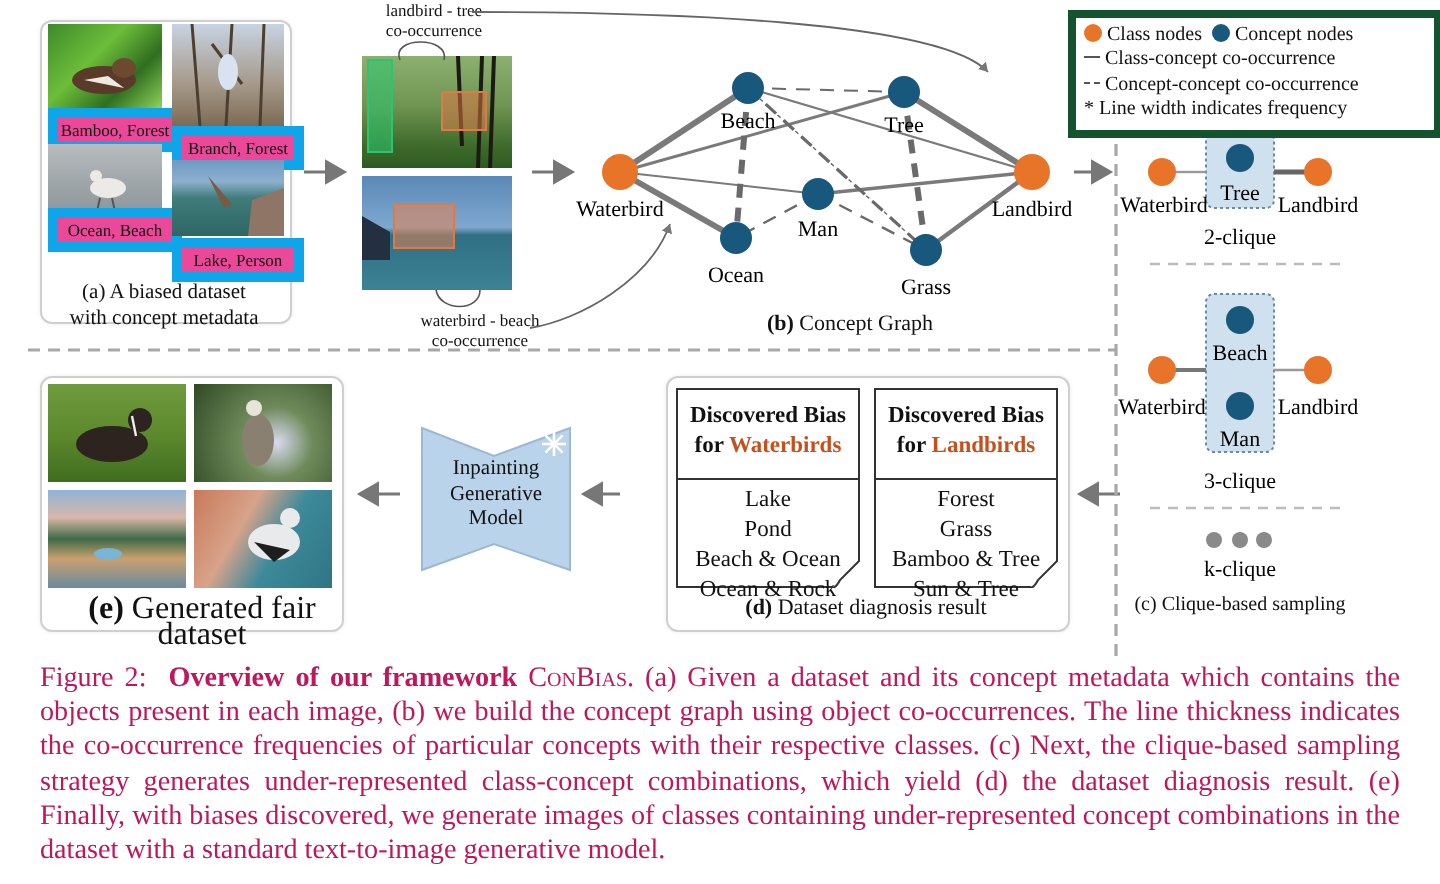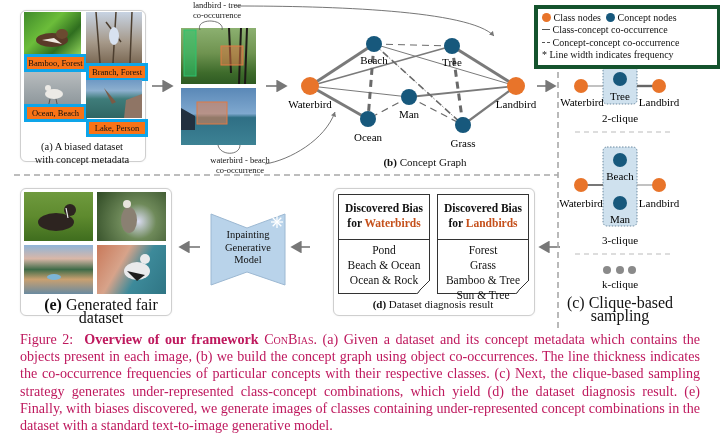--- a/index.html
+++ b/index.html
@@ -2,21 +2,21 @@
 <html><head>
 <meta charset="utf-8">
 <style>
   html,body{margin:0;padding:0;background:#ffffff;}
   body{width:720px;height:442px;position:relative;overflow:hidden;font-family:"Liberation Serif","DejaVu Serif",serif;color:#111;}
   .abs{position:absolute;}
   .panel{position:absolute;border:1.2px solid #cfcfcf;border-radius:6px;background:#fff;box-shadow:0 0 2px rgba(0,0,0,0.08);}
   .cap{position:absolute;text-align:center;font-size:11.5px;line-height:13px;}
   .cap b{font-weight:bold;}
   .photo{position:absolute;overflow:hidden;}
-  .tag{position:absolute;background:#f97316;border:3px solid #0ea5e9;font-size:8.5px;text-align:center;line-height:12px;height:12px;}
+  .tag{position:absolute;background:#ec4899;border:5px solid #0ea5e9;font-size:8.5px;text-align:center;line-height:12px;height:12px;}
   svg text{font-family:"Liberation Serif","DejaVu Serif",serif;}
   .caption{position:absolute;left:20px;top:331px;width:680px;font-size:14.1px;line-height:17.2px;text-align:justify;color:#be185d;}
   .caption .sc{font-variant:small-caps;}
   .biascard{position:absolute;background:#fff;border:1.5px solid #333;}
   .biascard .hd{text-align:center;font-weight:bold;font-size:11.5px;line-height:15px;padding-top:6px;height:38px;border-bottom:1.2px solid #333;}
   .biascard .hd .hl{color:#c5501b;}
   .biascard .it{text-align:center;font-size:11.5px;line-height:15px;}
   .legend{position:absolute;border:4px solid #14532d;background:#fff;font-size:10px;line-height:12.4px;padding:3px 4px;}
   .dot{display:inline-block;width:9px;height:9px;border-radius:50%;vertical-align:-1px;}
 </style>
@@ -199,32 +199,33 @@
   <div>
     <span style="display:inline-block;width:8px;border-top:1.4px dashed #555;vertical-align:3px;"></span>
     <span>Concept-concept co-occurrence</span>
   </div>
   <div>
     <span>*</span>
     <span>Line width indicates frequency</span>
   </div>
 </div>
 
-<div class="cap" style="left:560px;top:296px;width:120px;font-size:16px;">
+<div class="cap" style="left:560px;top:296px;width:120px;font-size:10px;">
   <span>(c)</span>
   <span>Clique-based sampling</span>
 </div>
 
 <div class="panel" style="left:333px;top:188px;width:200px;height:126px;"></div>
 <div class="biascard" style="left:338px;top:194px;width:90px;height:98px;">
   <div class="hd">
     <div>Discovered Bias</div>
     <div><span>for </span><span class="hl">Waterbirds</span></div>
   </div>
   <div style="padding-top:3px;">
+    <div class="it">Lake</div>
     <div class="it">Pond</div>
     <div class="it">Beach &amp; Ocean</div>
     <div class="it">Ocean &amp; Rock</div>
   </div>
   <svg class="abs" style="right:-1px;bottom:-1px;" width="14" height="14">
       <path d="M14 0 L0 14 L14 14 Z" fill="#fff"></path>
       <path d="M14 0 L4 10 Q2 14 0 14" fill="#ddd" stroke="#333" stroke-width="1"></path>
     </svg>
 </div>
 <div class="biascard" style="left:437px;top:194px;width:90px;height:98px;">

